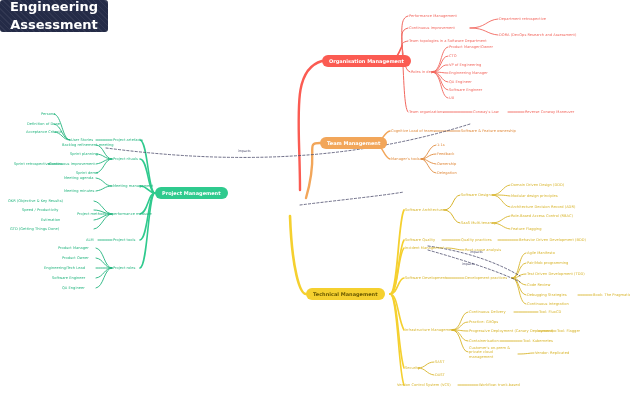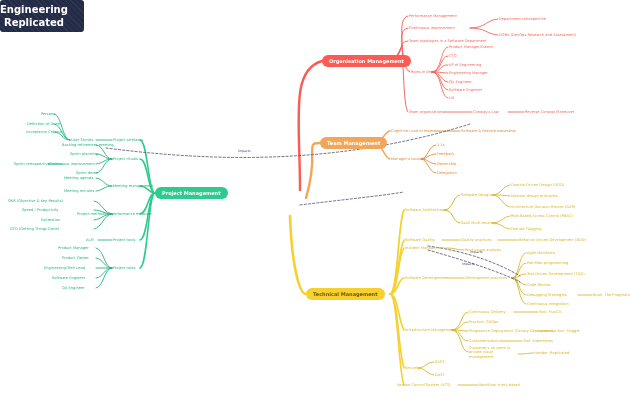--- a/index.html
+++ b/index.html
@@ -3,23 +3,23 @@
 <meta charset="utf-8">
 <style>
   html,body{margin:0;padding:0;background:#ffffff;}
   body{width:630px;height:402px;position:relative;overflow:hidden;
        font-family:"DejaVu Sans","Liberation Sans",sans-serif;}
   #canvas{position:absolute;inset:0;width:630px;height:402px;}
   svg.links{position:absolute;left:0;top:0;width:630px;height:402px;}
   .node{position:absolute;white-space:nowrap;transform:translateY(-50%);}
   .leaf{font-size:3.6px;line-height:1.25;letter-spacing:.02px;}
   .leaf.w{white-space:normal;width:48px;}
-  .root{left:222px;top:184px;width:84px;height:32px;transform:none;
+  .root{left:222px;top:184px;width:108px;height:32px;transform:none;
         background:#242b47;border-radius:3px;display:flex;align-items:center;
-        justify-content:flex-start;text-align:center;color:#ffffff;font-size:10px;
+        justify-content:center;text-align:center;color:#ffffff;font-size:13px;
         line-height:1.35;font-weight:600;
         background-image:repeating-linear-gradient(45deg,rgba(255,255,255,.06) 0 1px,transparent 1px 4px);}
   .branch{border-radius:9px;padding:3px 7px;font-size:5px;font-weight:700;
           color:#ffffff;transform:translateY(-50%);}
   .b-org{background:#fb5b52;}
   .b-team{background:#f2a65a;}
   .b-tech{background:#f5d02f;color:#6b5a00;}
   .b-proj{background:#2fca8e;}
   .c-org{color:#f2675e;}
   .c-team{color:#e08a3c;}
@@ -149,21 +149,21 @@
       <path d="M106,148 C200,160 330,168 470,124" stroke="#4a4a6a" stroke-width=".8" stroke-dasharray="2.2 2"></path>
       <path d="M300,205 C340,200 380,196 404,192" stroke="#4a4a6a" stroke-width=".8" stroke-dasharray="2.2 2"></path>
       <path d="M428,246 C470,252 500,264 520,276" stroke="#4a4a6a" stroke-width=".8" stroke-dasharray="2.2 2"></path>
       <path d="M428,250 C470,262 500,272 520,282" stroke="#4a4a6a" stroke-width=".8" stroke-dasharray="2.2 2"></path>
     </g>
   </svg>
 
   <div class="root">
     <div>
       <div>Engineering</div>
-      <div>Replicated</div>
+      <div>Assessment</div>
     </div>
   </div>
 
   <div class="node branch b-org" style="left:322px;top:61px;">Organisation Management</div>
   <div class="node branch b-team" style="left:320px;top:143px;">Team Management</div>
   <div class="node branch b-tech" style="left:306px;top:294px;">Technical Management</div>
   <div class="node branch b-proj" style="left:155px;top:193px;">Project Management</div>
 
   <div class="node leaf c-org" style="left:409px;top:16px;">Performance Management</div>
   <div class="node leaf c-org" style="left:409px;top:28px;">Continuous improvement</div>

